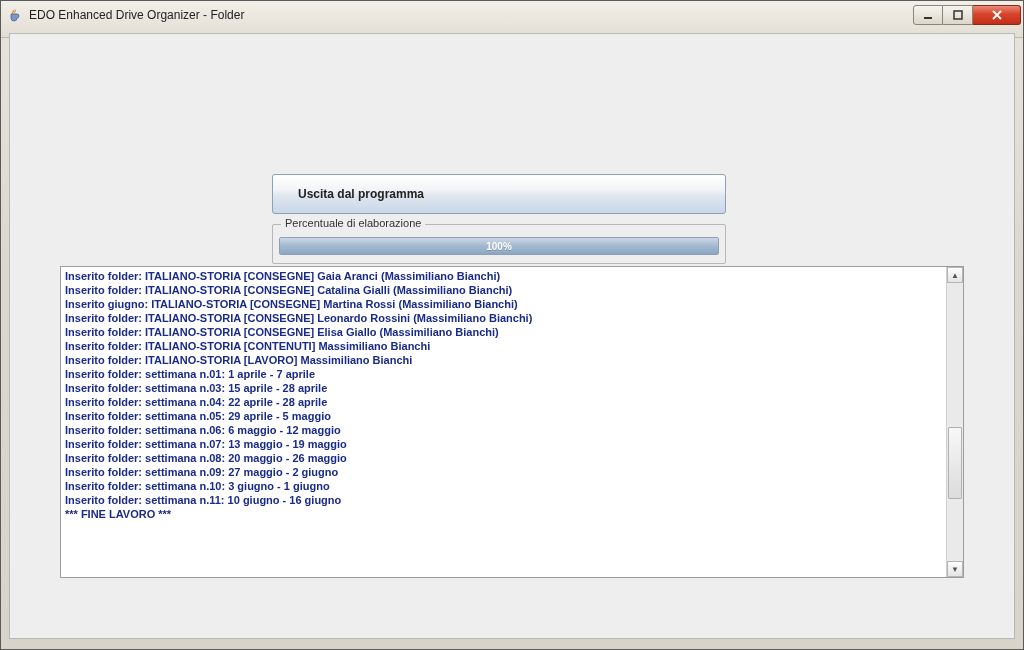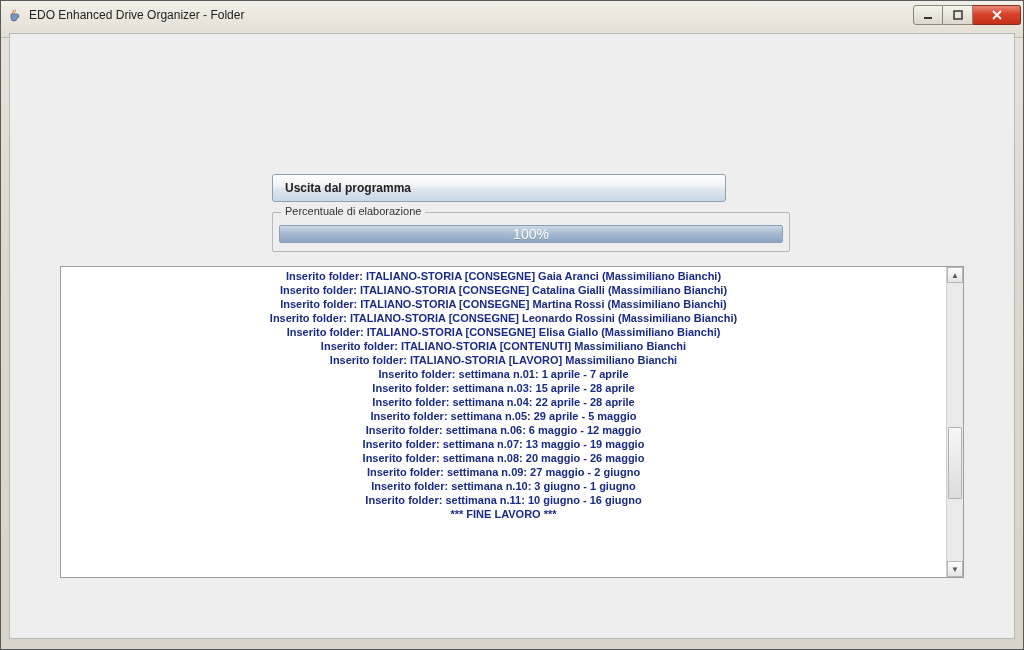--- a/index.html
+++ b/index.html
@@ -80,38 +80,38 @@
 
   .top-panel {
     position: absolute;
     left: 262px;
     top: 140px;
     width: 460px;
   }
 
   .big-button {
     width: 454px;
-    height: 28px;
+    height: 40px;
     box-sizing: border-box;
     background: linear-gradient(#ffffff 0%, #f1f3f6 40%, #dfe6ef 55%, #c9d7e8 100%);
     border: 1px solid #8ea0b3;
     border-radius: 3px;
     display: flex;
     align-items: center;
-    padding-left: 12px;
+    padding-left: 25px;
     font-size: 12px;
     font-weight: bold;
     color: #222;
     box-shadow: inset 0 1px 0 #fff;
     cursor: pointer;
   }
 
   .group {
     margin-top: 10px;
-    width: 518px;
+    width: 454px;
     border: 1px solid #b7b7b7;
     border-radius: 2px;
     position: relative;
     padding: 12px 6px 8px 6px;
     background: #eeeeee;
     box-sizing: border-box;
   }
   .group-legend {
     position: absolute;
     top: -8px;
@@ -134,38 +134,37 @@
     position: absolute;
     inset: 0;
     background: linear-gradient(#cbd7e6, #a4b9d0 50%, #8ba6c4);
   }
   .progress-label {
     position: absolute;
     inset: 0;
     display: flex;
     align-items: center;
     justify-content: center;
-    font-size: 14px;
-    font-weight: normal;
+    font-size: 10px;
+    font-weight: bold;
     color: #ffffff;
     text-shadow: 0 1px 0 rgba(0,0,0,0.15);
   }
 
   
   .log-wrap {
     position: absolute;
     left: 50px;
     right: 50px;
     top: 232px;
     bottom: 60px;
     border: 1px solid #9c9c9c;
     background: #ffffff;
     box-sizing: border-box;
     display: flex;
-    text-align: center;
   }
   .log {
     flex: 1;
     overflow: hidden;
     padding: 2px 4px;
     font-family: Tahoma, Arial, sans-serif;
     font-size: 11px;
     font-weight: bold;
     color: #1a2a88;
     line-height: 14px;
@@ -250,21 +249,21 @@
           <div class="progress-label">100%</div>
         </div>
       </div>
 
     </div>
 
     <div class="log-wrap">
       <div class="log" id="log">
           <div class="line">Inserito folder: ITALIANO-STORIA [CONSEGNE] Gaia Aranci (Massimiliano Bianchi)</div>
           <div class="line">Inserito folder: ITALIANO-STORIA [CONSEGNE] Catalina Gialli (Massimiliano Bianchi)</div>
-          <div class="line">Inserito folder: ITALIANO-STORIA [CONSEGNE] Martina Rossi (Massimiliano Bianchi)</div>
+          <div class="line">Inserito giugno: ITALIANO-STORIA [CONSEGNE] Martina Rossi (Massimiliano Bianchi)</div>
           <div class="line">Inserito folder: ITALIANO-STORIA [CONSEGNE] Leonardo Rossini (Massimiliano Bianchi)</div>
           <div class="line">Inserito folder: ITALIANO-STORIA [CONSEGNE] Elisa Giallo (Massimiliano Bianchi)</div>
           <div class="line">Inserito folder: ITALIANO-STORIA [CONTENUTI] Massimiliano Bianchi</div>
           <div class="line">Inserito folder: ITALIANO-STORIA [LAVORO] Massimiliano Bianchi</div>
           <div class="line">Inserito folder: settimana n.01: 1 aprile - 7 aprile</div>
           <div class="line">Inserito folder: settimana n.03: 15 aprile - 28 aprile</div>
           <div class="line">Inserito folder: settimana n.04: 22 aprile - 28 aprile</div>
           <div class="line">Inserito folder: settimana n.05: 29 aprile - 5 maggio</div>
           <div class="line">Inserito folder: settimana n.06: 6 maggio - 12 maggio</div>
           <div class="line">Inserito folder: settimana n.07: 13 maggio - 19 maggio</div>

